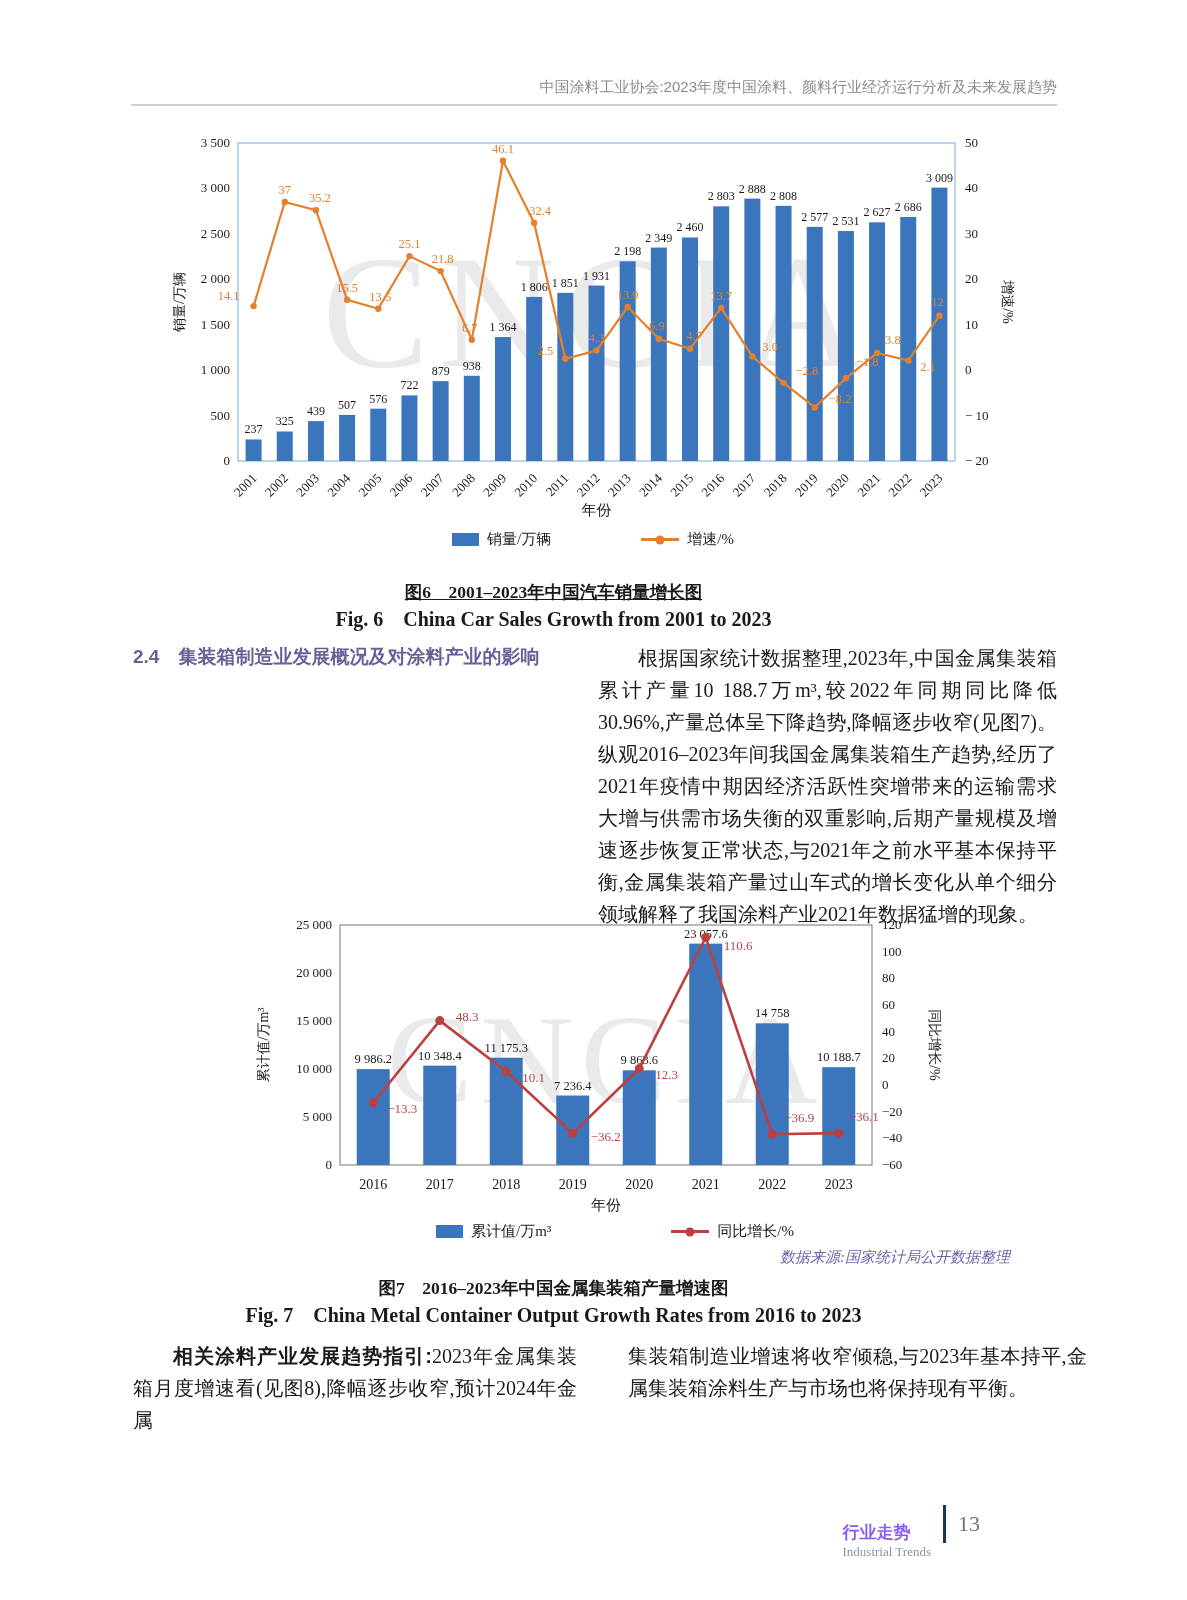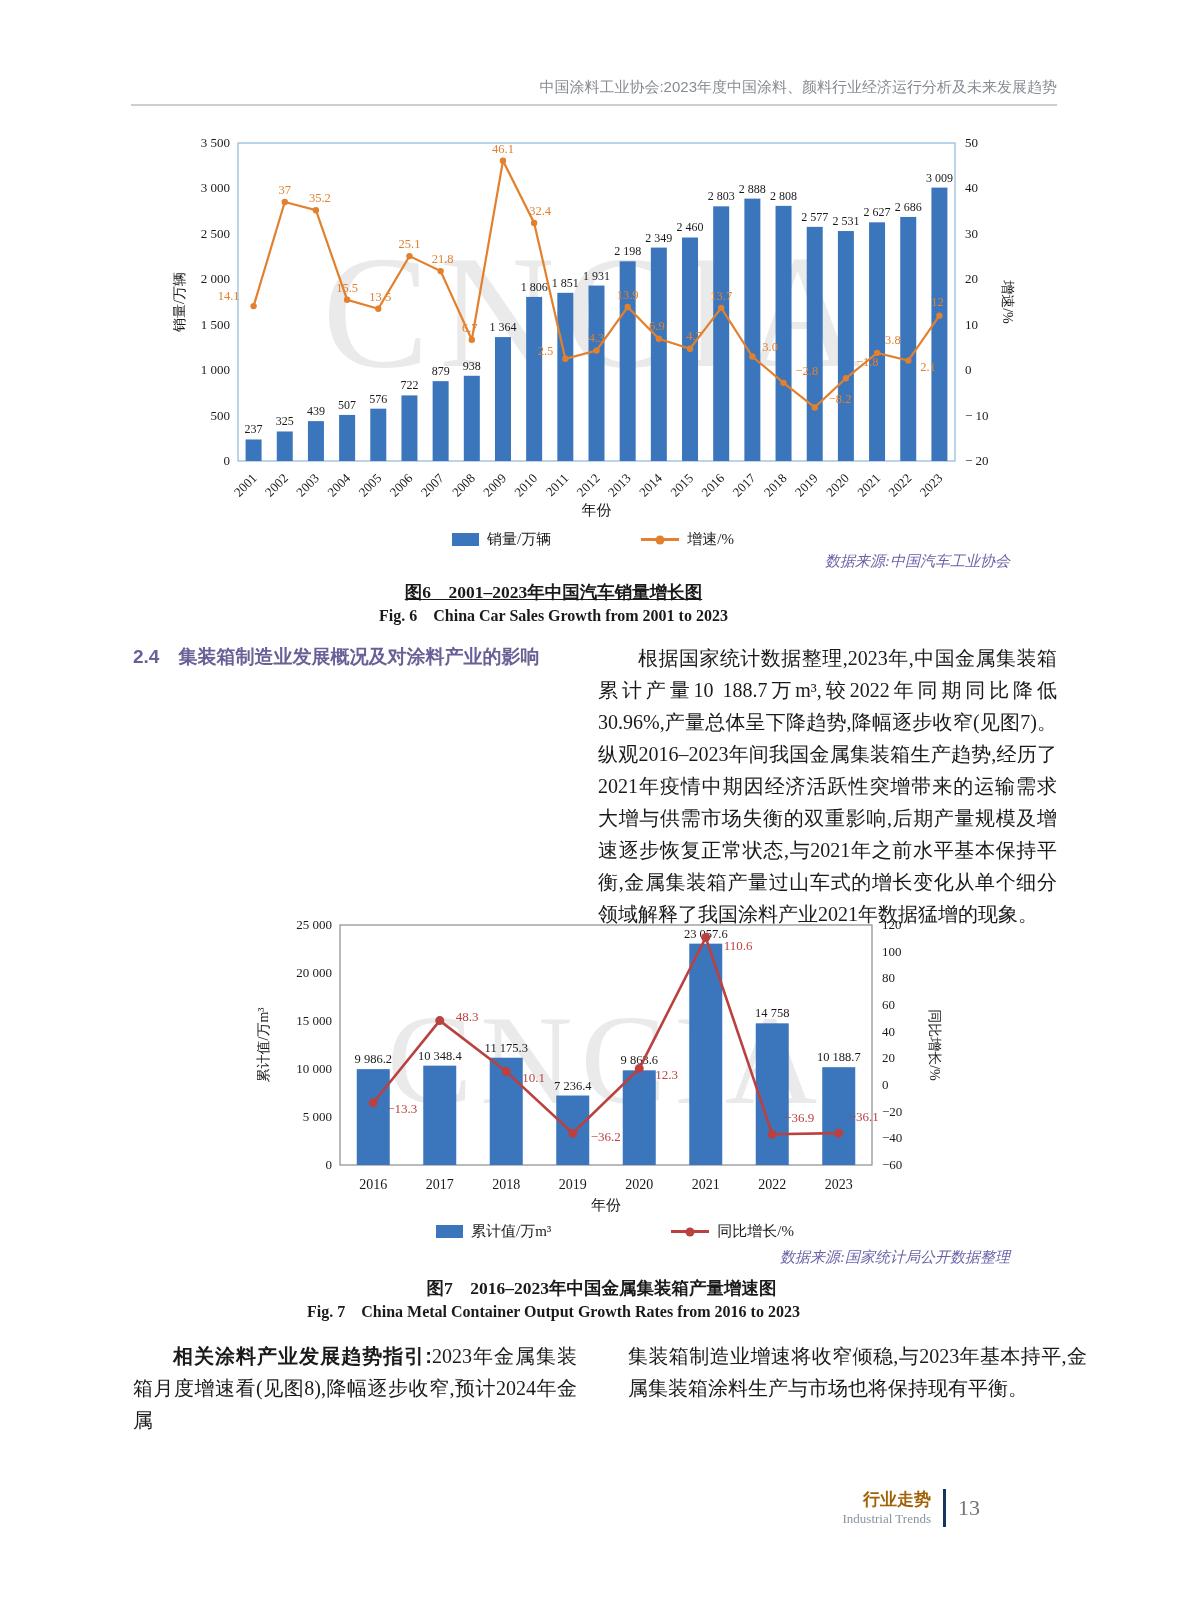--- a/index.html
+++ b/index.html
@@ -11,30 +11,30 @@
   .chart-box{position:absolute;}
   .legend{position:absolute;display:flex;justify-content:center;align-items:center;gap:90px;
           font-size:15px;color:#1a1a1a;}
   .legend-item{display:flex;align-items:center;gap:8px;}
   .swatch-bar{display:inline-block;width:27px;height:13px;}
   .swatch-line{display:inline-block;width:38px;height:3px;position:relative;}
   .swatch-dot{position:absolute;left:50%;top:50%;transform:translate(-50%,-50%);
               width:9px;height:9px;border-radius:50%;}
   .source{position:absolute;font-size:15px;color:#6A63A8;font-style:italic;text-align:right;}
   .caption-cn{position:absolute;width:100%;text-align:center;font-weight:bold;font-size:17.5px;}
-  .caption-en{position:absolute;width:100%;text-align:center;font-weight:bold;font-size:16px;}
+  .caption-en{position:absolute;width:100%;text-align:center;font-weight:bold;font-size:20px;}
   .col{position:absolute;font-size:20px;line-height:32px;text-align:justify;}
   .col p{margin:0;}
   .indent{text-indent:2em;}
   .lead{font-family:"Liberation Sans","DejaVu Sans",sans-serif;font-weight:bold;}
   .heading24{margin-top:8px;font-family:"Liberation Sans","DejaVu Sans",sans-serif;
              font-weight:bold;font-size:19px;color:#6A5F96;line-height:30px;}
   .footer{position:absolute;top:1488px;right:127px;display:flex;align-items:center;gap:12px;}
   .footer-cn{font-family:"Liberation Sans","DejaVu Sans",sans-serif;font-weight:bold;
-             font-size:17px;color:#a16207;text-align:right;}
+             font-size:17px;color:#8b5cf6;margin-top:33px;}
   .footer-en{font-size:13px;color:#8A94A0;text-align:center;}
   .footer-bar{width:3px;height:38px;background:#17365D;}
   .footer-num{font-size:22px;color:#737373;}
 </style>
 </head>
 <body>
 
 <div class="page">
 
   <div class="header">中国涂料工业协会:2023年度中国涂料、颜料行业经济运行分析及未来发展趋势</div>
@@ -200,21 +200,20 @@
       <span class="swatch-bar" style="background: rgb(59, 118, 188);"></span>
       <span>销量/万辆</span>
     </span>
     <span class="legend-item">
       <span class="swatch-line" style="background: rgb(226, 128, 45);">
           <span class="swatch-dot" style="background: rgb(226, 128, 45);"></span>
         </span>
       <span>增速/%</span>
     </span>
   </div>
-  <div class="source" style="top:552px;left:131px;width:879px;">数据来源:中国汽车工业协会</div>
   <div class="caption-cn" style="top:580px;text-decoration:underline;">图6　2001–2023年中国汽车销量增长图</div>
   <div class="caption-en" style="top:606px;">Fig. 6　China Car Sales Growth from 2001 to 2023</div>
 
   <div class="col" style="left:133px;top:642px;width:444px;">
     <p class="heading24">2.4　集装箱制造业发展概况及对涂料产业的影响</p>
   </div>
   <div class="col" style="left:598px;top:642px;width:459px;">
     <p class="indent">根据国家统计数据整理,2023年,中国金属集装箱累计产量10 188.7万m³,较2022年同期同比降低30.96%,产量总体呈下降趋势,降幅逐步收窄(见图7)。纵观2016–2023年间我国金属集装箱生产趋势,经历了2021年疫情中期因经济活跃性突增带来的运输需求大增与供需市场失衡的双重影响,后期产量规模及增速逐步恢复正常状态,与2021年之前水平基本保持平衡,金属集装箱产量过山车式的增长变化从单个细分领域解释了我国涂料产业2021年数据猛增的现象。</p>
   </div>
 
@@ -304,21 +303,21 @@
       <span>累计值/万m³</span>
     </span>
     <span class="legend-item">
       <span class="swatch-line" style="background: rgb(187, 64, 64);">
           <span class="swatch-dot" style="background: rgb(187, 64, 64);"></span>
         </span>
       <span>同比增长/%</span>
     </span>
   </div>
   <div class="source" style="top:1248px;left:131px;width:879px;">数据来源:国家统计局公开数据整理</div>
-  <div class="caption-cn" style="top:1276px;padding-left:48px;">图7　2016–2023年中国金属集装箱产量增速图</div>
+  <div class="caption-cn" style="top:1276px;">图7　2016–2023年中国金属集装箱产量增速图</div>
   <div class="caption-en" style="top:1302px;">Fig. 7　China Metal Container Output Growth Rates from 2016 to 2023</div>
 
   <div class="col" style="left:133px;top:1340px;width:444px;">
     <p class="indent"><span class="lead">相关涂料产业发展趋势指引:</span><span>2023年金属集装箱月度增速看(见图8),降幅逐步收窄,预计2024年金属</span></p>
   </div>
   <div class="col" style="left:598px;top:1340px;width:459px;margin-left:30px;">
     <p>集装箱制造业增速将收窄倾稳,与2023年基本持平,金属集装箱涂料生产与市场也将保持现有平衡。</p>
   </div>
 
   <div class="footer">

